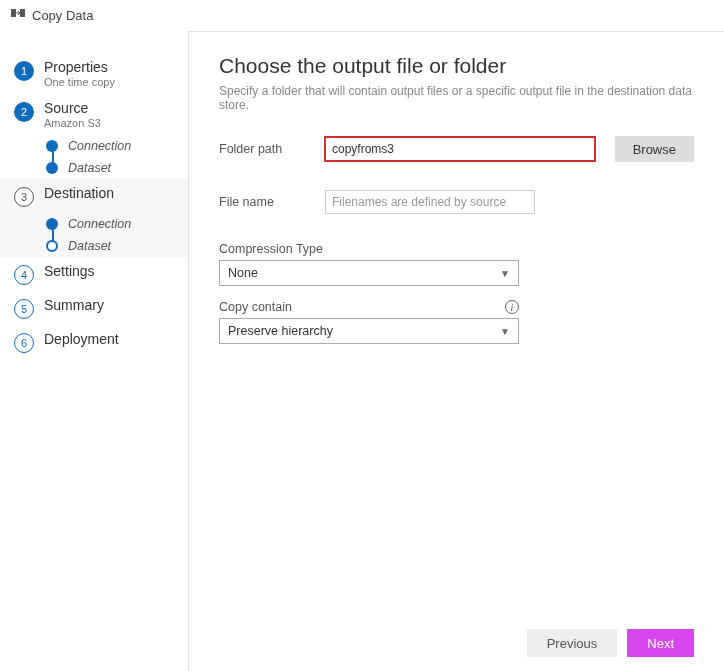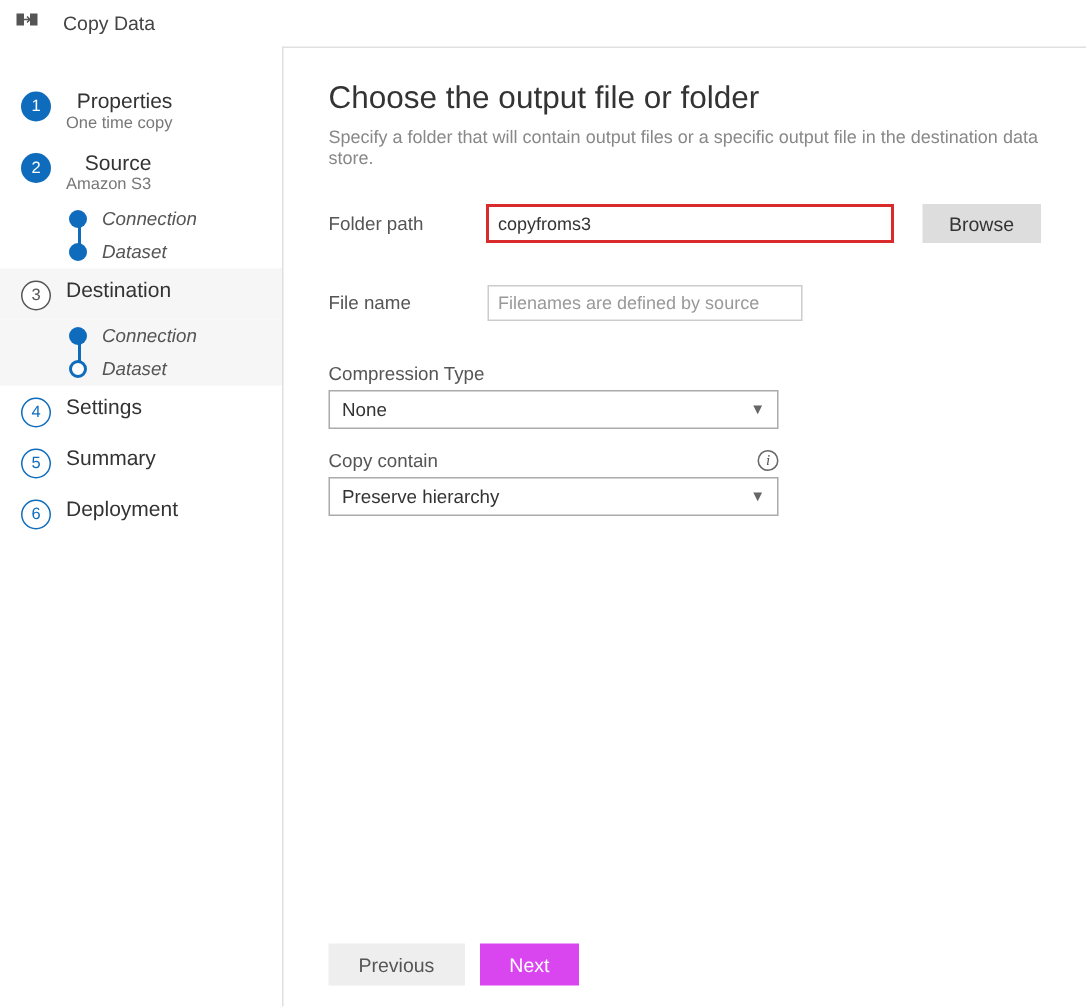--- a/index.html
+++ b/index.html
@@ -10,21 +10,21 @@
     background: #fff;
     width: 724px;
     height: 671px;
     overflow: hidden;
     display: flex;
     flex-direction: column;
   }
   .titlebar {
     display: flex;
     align-items: center;
-    gap: 16px;
+    gap: 6px;
     padding: 6px 10px;
     font-size: 13px;
     color: #444;
   }
   .titlebar svg { width: 16px; height: 16px; }
   .layout {
     display: flex;
     flex: 1;
     min-height: 0;
   }
@@ -62,21 +62,21 @@
     border: 1.5px solid #555;
     color: #555;
     background: #fff;
   }
   .circle.outline-blue {
     border: 1.5px solid #0f6cbd;
     color: #0f6cbd;
     background: #fff;
   }
   .step-body { display: flex; flex-direction: column; }
-  .step-title { font-size: 14px; color: #333; text-align: right; }
+  .step-title { font-size: 14px; color: #333; }
   .step-sub { font-size: 11px; color: #777; margin-top: 1px; }
   .substeps {
     padding-left: 44px;
     position: relative;
     font-style: italic;
   }
   .substeps .line {
     position: absolute;
     left: 52px;
     top: 14px;
@@ -199,20 +199,21 @@
     font-size: 10px;
     color: #555;
     font-style: italic;
     font-family: serif;
   }
   .spacer { flex: 1; }
   .footer {
     display: flex;
     gap: 10px;
     padding-top: 10px;
+    justify-content: flex-end;
   }
   .btn {
     height: 28px;
     padding: 0 20px;
     border: none;
     font-size: 13px;
     cursor: pointer;
   }
   .btn.prev { background: #eee; color: #555; }
   .btn.next { background: #d946ef; color: #fff; }

